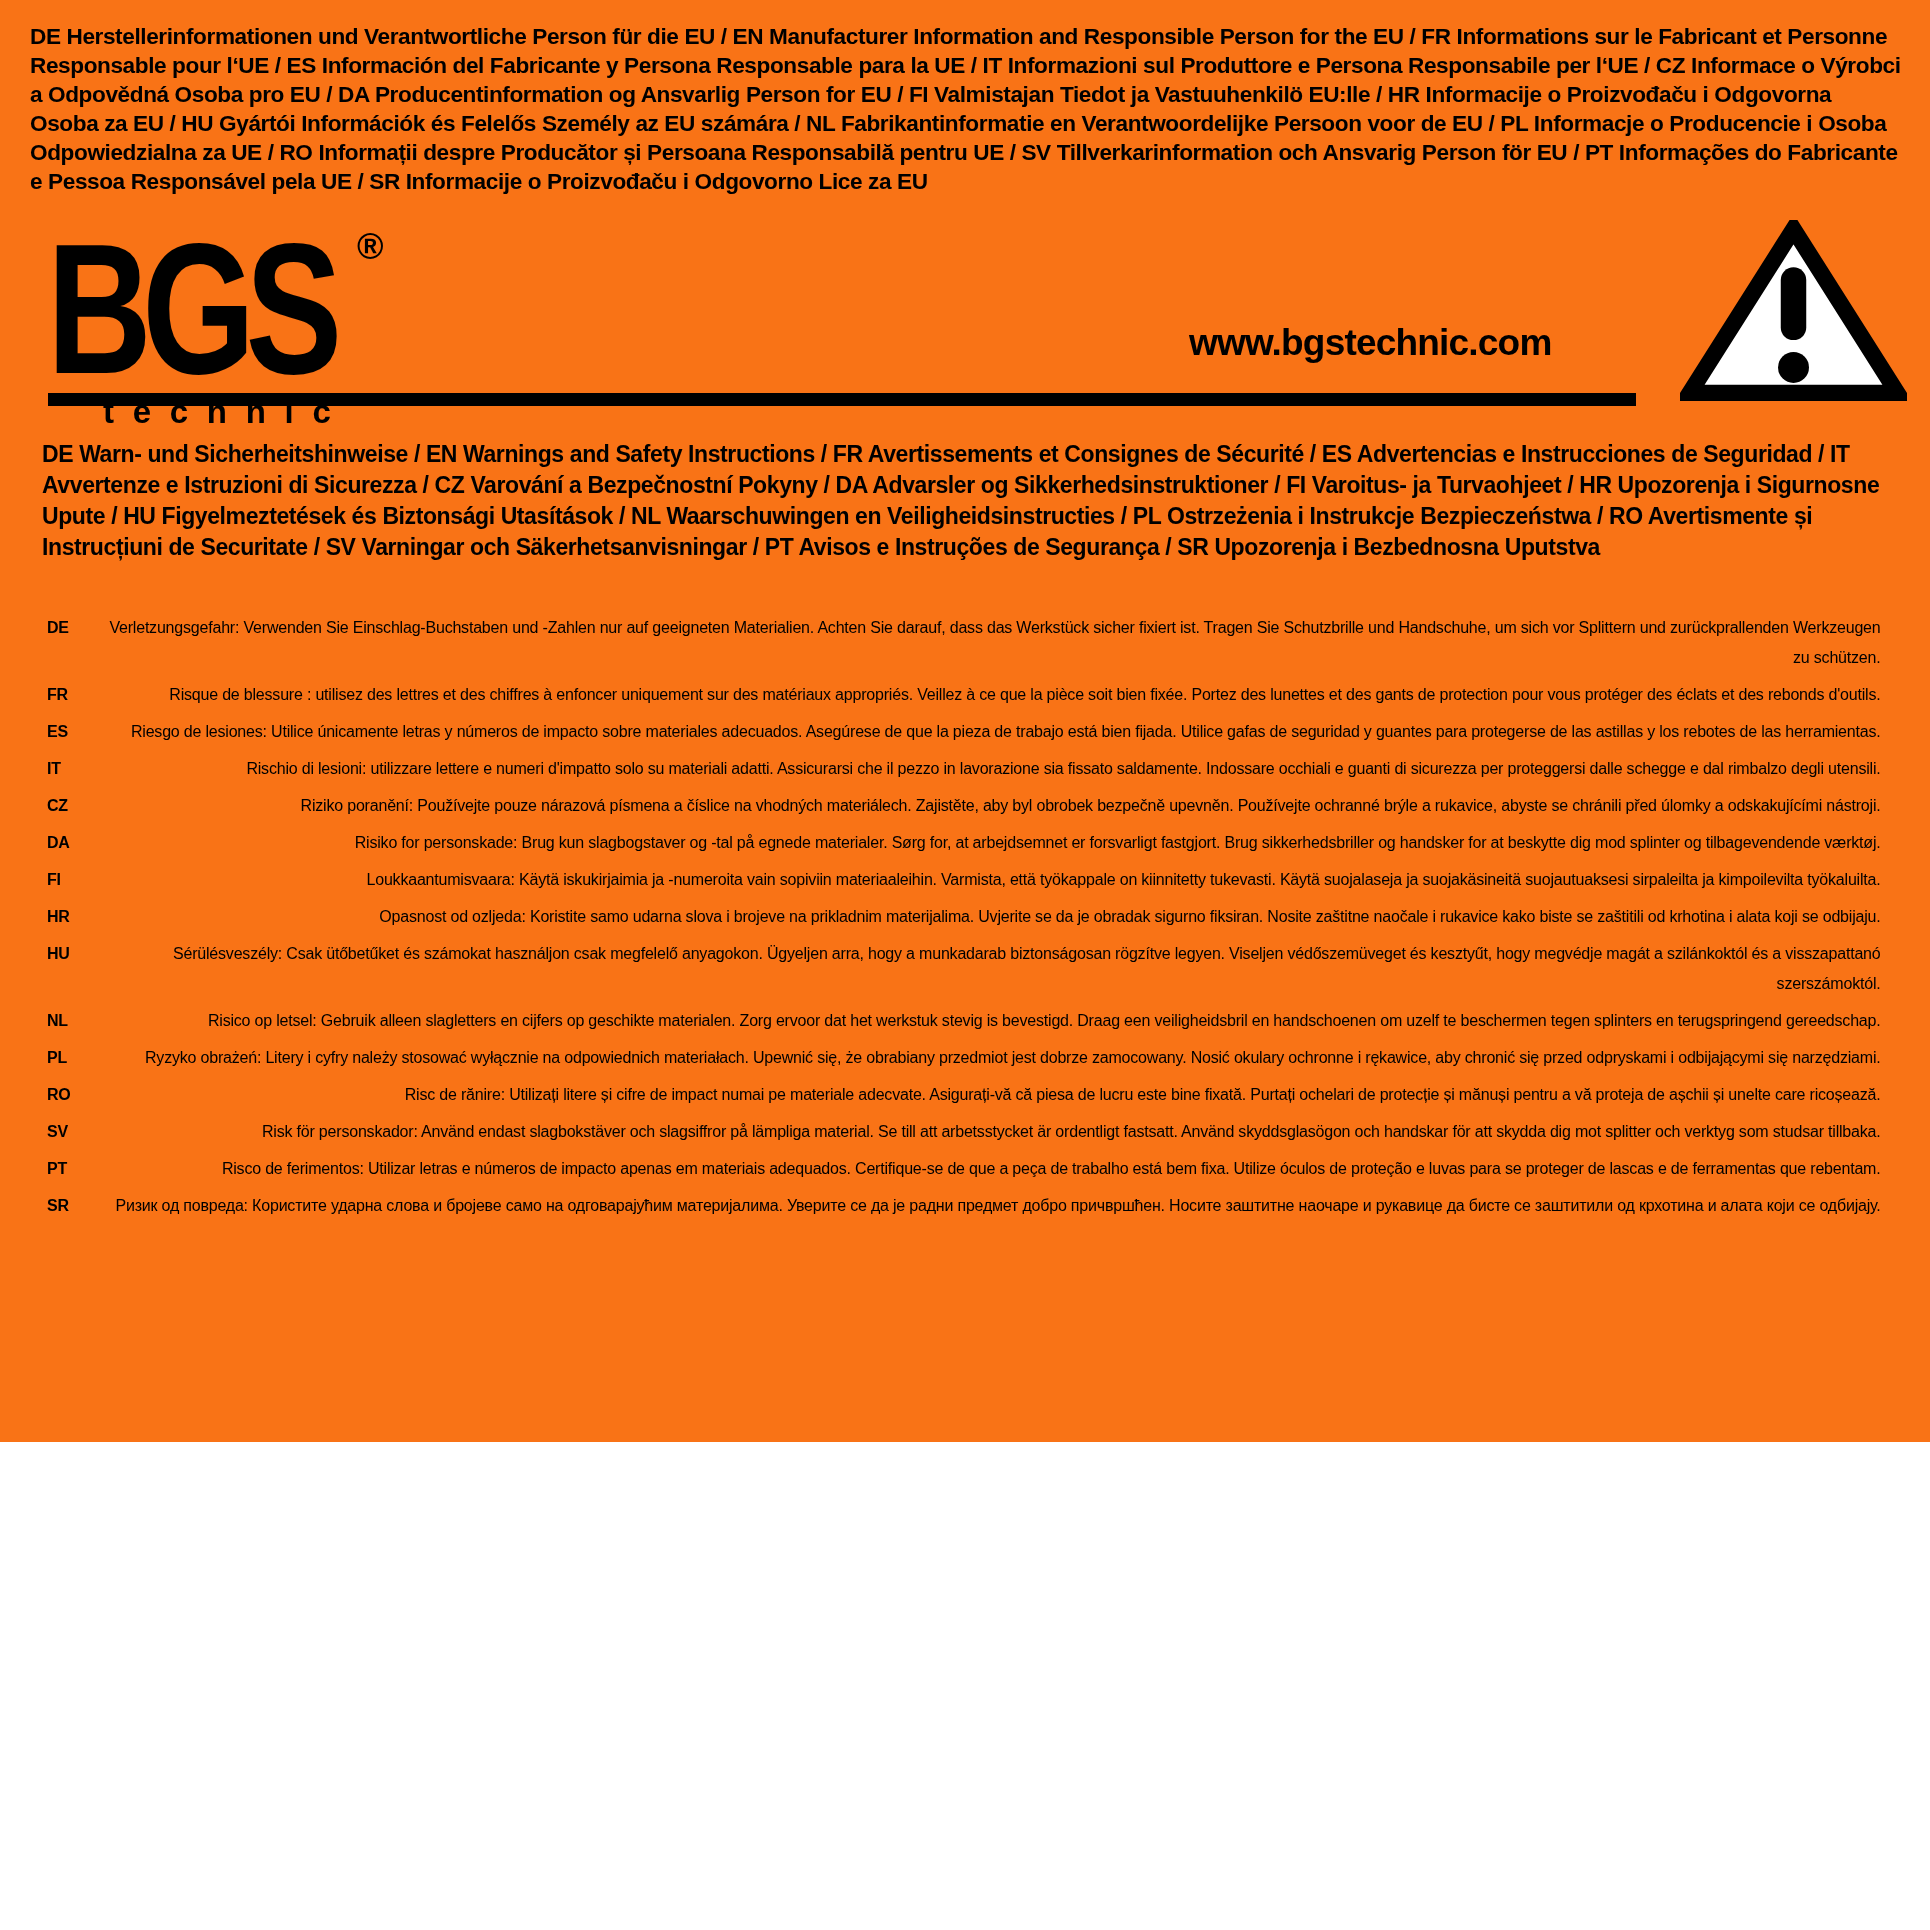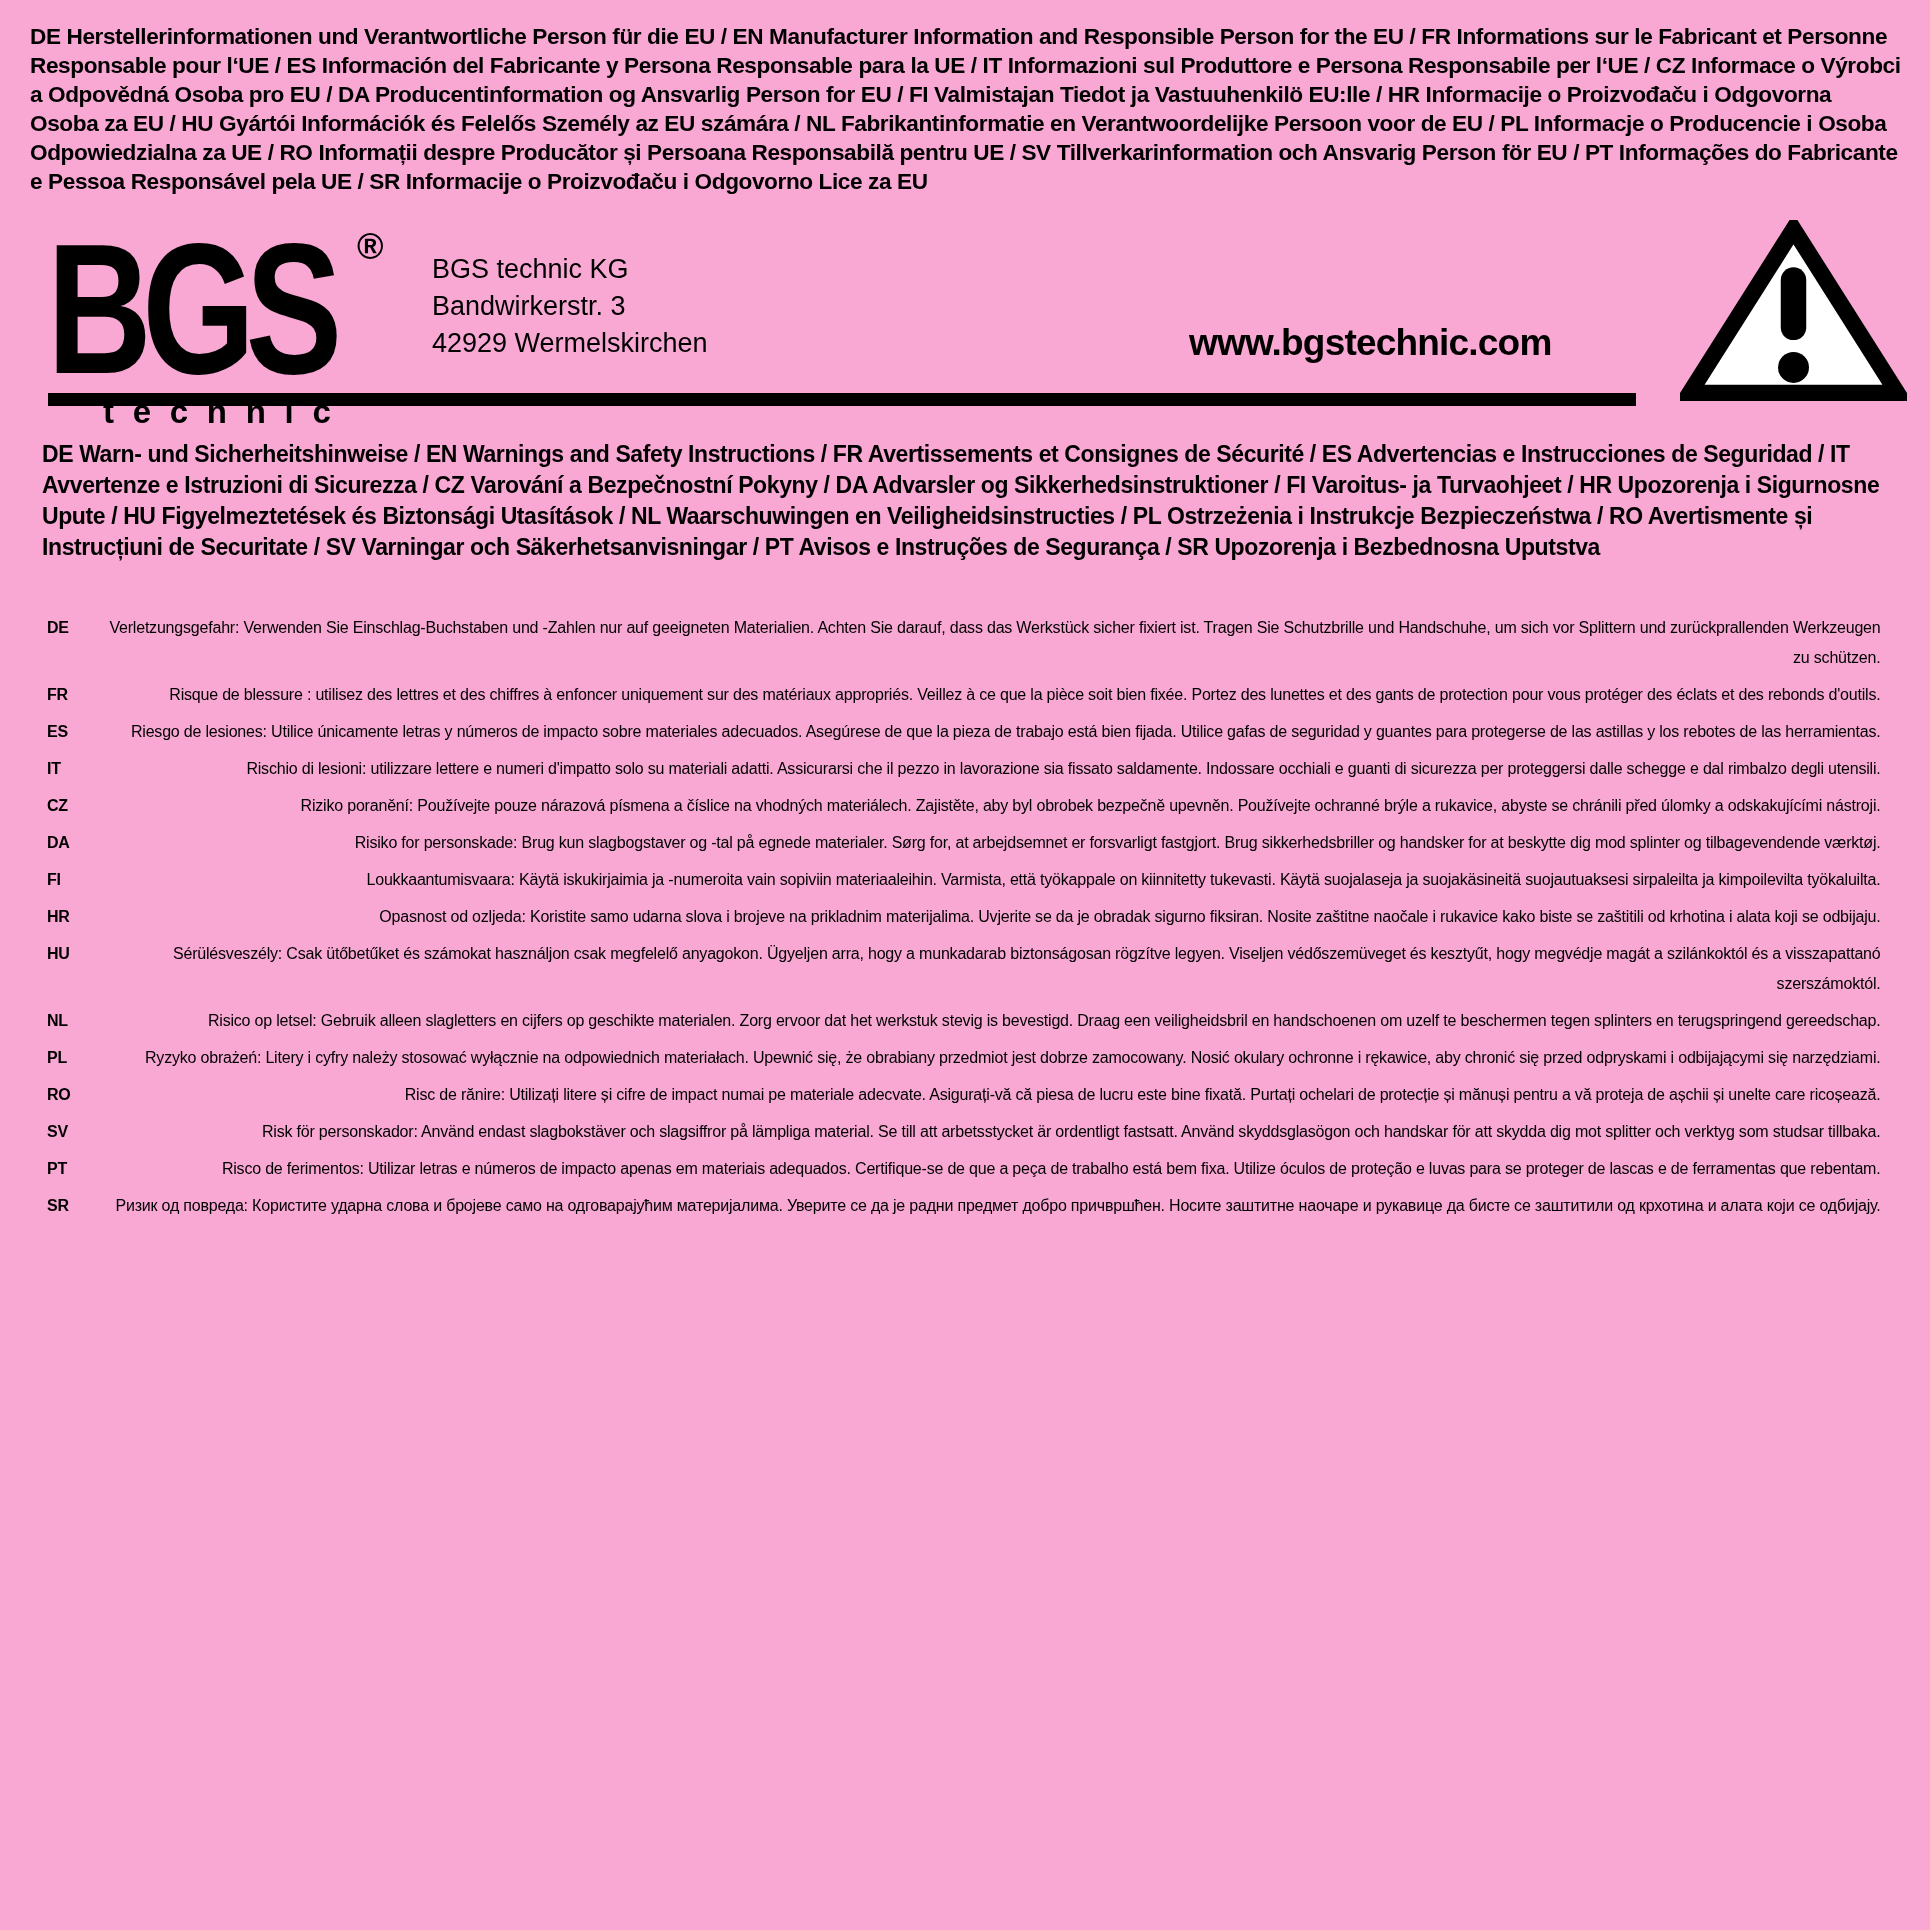--- a/index.html
+++ b/index.html
@@ -1,20 +1,20 @@
 <!DOCTYPE html>
 <html style="font-size:12.5px"><head>
 <meta charset="utf-8">
 <style>
   html,body{margin:0;padding:0;background:#fff;}
   .page{
     position:relative;
     width:1930px;
-    height:1930px;
-    background:#f9a8d4;
+    height:1442px;
+    background:#f97316;
     color:#000;
     font-family:"Liberation Sans", sans-serif;
     overflow:hidden;
   }
   .top-heading{
     position:absolute;
     left:30px; top:22px;
     width:1871px;
     margin:0;
     font-size:22.6px;
@@ -123,25 +123,20 @@
 <div class="page">
 
   <p class="top-heading">DE Herstellerinformationen und Verantwortliche Person für die EU / EN Manufacturer Information and Responsible Person for the EU / FR Informations sur le Fabricant et Personne Responsable pour l‘UE / ES Información del Fabricante y Persona Responsable para la UE / IT Informazioni sul Produttore e Persona Responsabile per l‘UE / CZ Informace o Výrobci a Odpovědná Osoba pro EU / DA Producentinformation og Ansvarlig Person for EU / FI Valmistajan Tiedot ja Vastuuhenkilö EU:lle / HR Informacije o Proizvođaču i Odgovorna Osoba za EU / HU Gyártói Információk és Felelős Személy az EU számára / NL Fabrikantinformatie en Verantwoordelijke Persoon voor de EU / PL Informacje o Producencie i Osoba Odpowiedzialna za UE / RO Informații despre Producător și Persoana Responsabilă pentru UE / SV Tillverkarinformation och Ansvarig Person för EU / PT Informações do Fabricante e Pessoa Responsável pela UE / SR Informacije o Proizvođaču i Odgovorno Lice za EU</p>
 
   <div class="logo">
     <span class="logo-main">BGS</span>
     <span class="logo-reg">®</span>
     <span class="logo-sub">technic</span>
   </div>
 
-  <div class="address">
-    <div>BGS technic KG</div>
-    <div>Bandwirkerstr. 3</div>
-    <div>42929 Wermelskirchen</div>
-  </div>
 
 
   <div class="website">www.bgstechnic.com</div>
 
   <svg class="warning-triangle" viewBox="0 0 124 100" xmlns="http://www.w3.org/2000/svg">
     <path d="M62 5 L119 95 L5 95 Z" fill="#ffffff" stroke="#000000" stroke-width="9" stroke-linejoin="miter"></path>
     <rect x="55" y="26" width="14" height="40" rx="7" fill="#000000"></rect>
     <circle cx="62" cy="81" r="8.5" fill="#000000"></circle>
   </svg>
 

